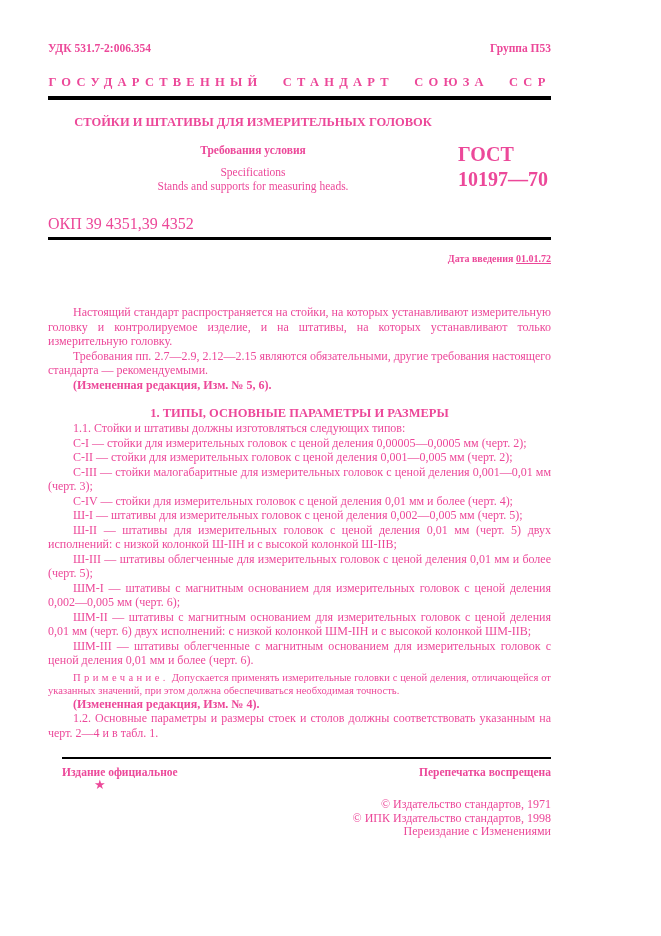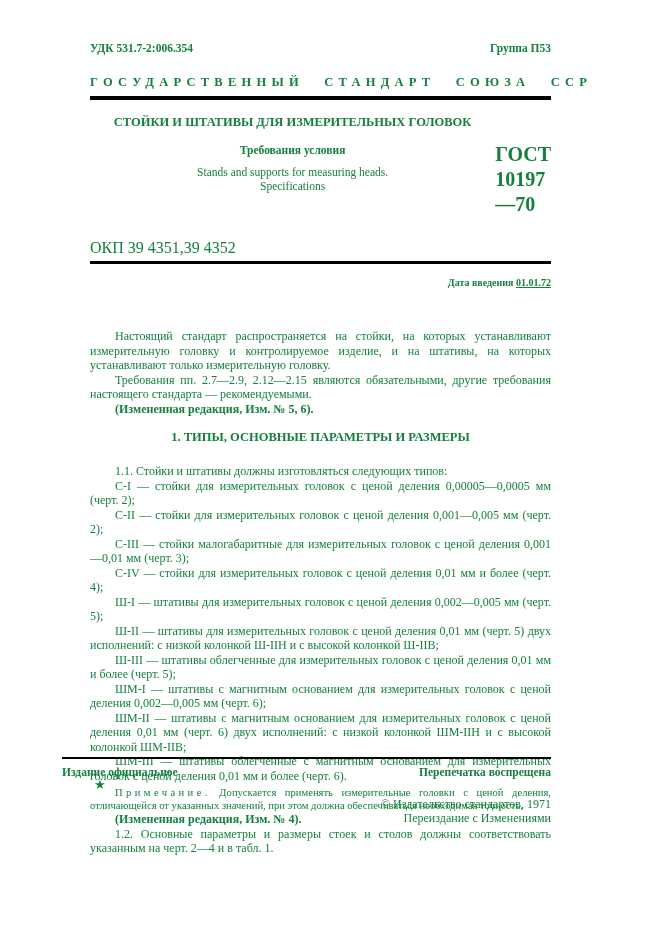--- a/index.html
+++ b/index.html
@@ -2,23 +2,23 @@
 <html><head>
 <meta charset="utf-8">
 <style>
   * { box-sizing: border-box; }
   html, body { margin: 0; padding: 0; background: #fff; }
   .page {
     position: relative;
     width: 612px;
     height: 936px;
     background: #ffffff;
-    color: #15803d;
+    color: #ec4899;
     font-family: "Liberation Serif", "DejaVu Serif", serif;
-    padding: 42px 61px 0 90px;
+    padding: 42px 61px 0 48px;
     overflow: hidden;
   }
   .top-row {
     display: flex;
     justify-content: space-between;
     font-weight: bold;
     font-size: 11.5px;
   }
   .banner {
     margin-top: 21px;
@@ -58,21 +58,21 @@
   .body-block { font-size: 12px; line-height: 14.5px; text-align: justify; }
   .intro { margin-top: 41px; }
   p.para { margin: 0; text-indent: 25px; }
   .bold { font-weight: bold; }
   .sec-heading {
     text-align: center;
     font-weight: bold;
     font-size: 12.5px;
     margin: 14px 0 0 0;
   }
-  .types { margin-top: 19px; }
+  .types { }
   p.note {
     margin: 3px 0 0 0;
     font-size: 10.6px;
     line-height: 13px;
     text-align: justify;
     text-indent: 25px;
   }
   .note-label { letter-spacing: 0.32em; }
 
   .footer { position: absolute; left: 62px; right: 61px; top: 757px; }
@@ -104,22 +104,22 @@
 
   <div class="banner">ГОСУДАРСТВЕННЫЙ СТАНДАРТ СОЮЗА ССР</div>
 
   <div class="rule-thick"></div>
 
   <div class="title-grid">
     <div class="title-left">
       <div class="title-ru">СТОЙКИ И ШТАТИВЫ ДЛЯ ИЗМЕРИТЕЛЬНЫХ ГОЛОВОК</div>
       <div class="subtitle-ru">Требования условия</div>
       <div class="title-en">
+        <div>Specifications</div>
         <div>Stands and supports for measuring heads.</div>
-        <div>Specifications</div>
       </div>
     </div>
     <div class="gost-box">
       <div>ГОСТ</div>
       <div>10197—70</div>
     </div>
   </div>
 
   <div class="okp">ОКП 39 4351,39 4352</div>
 
@@ -160,18 +160,19 @@
   <div class="footer">
     <div class="rule-thin"></div>
     <div class="footer-row">
       <span>Издание официальное</span>
       <span>Перепечатка воспрещена</span>
     </div>
     <div class="footer-second">
       <span class="footer-star">★</span>
       <div class="copyright">
         <div>© Издательство стандартов, 1971</div>
+        <div>© ИПК Издательство стандартов, 1998</div>
         <div>Переиздание с Изменениями</div>
       </div>
     </div>
   </div>
 
 </div>
 
 </body></html>

